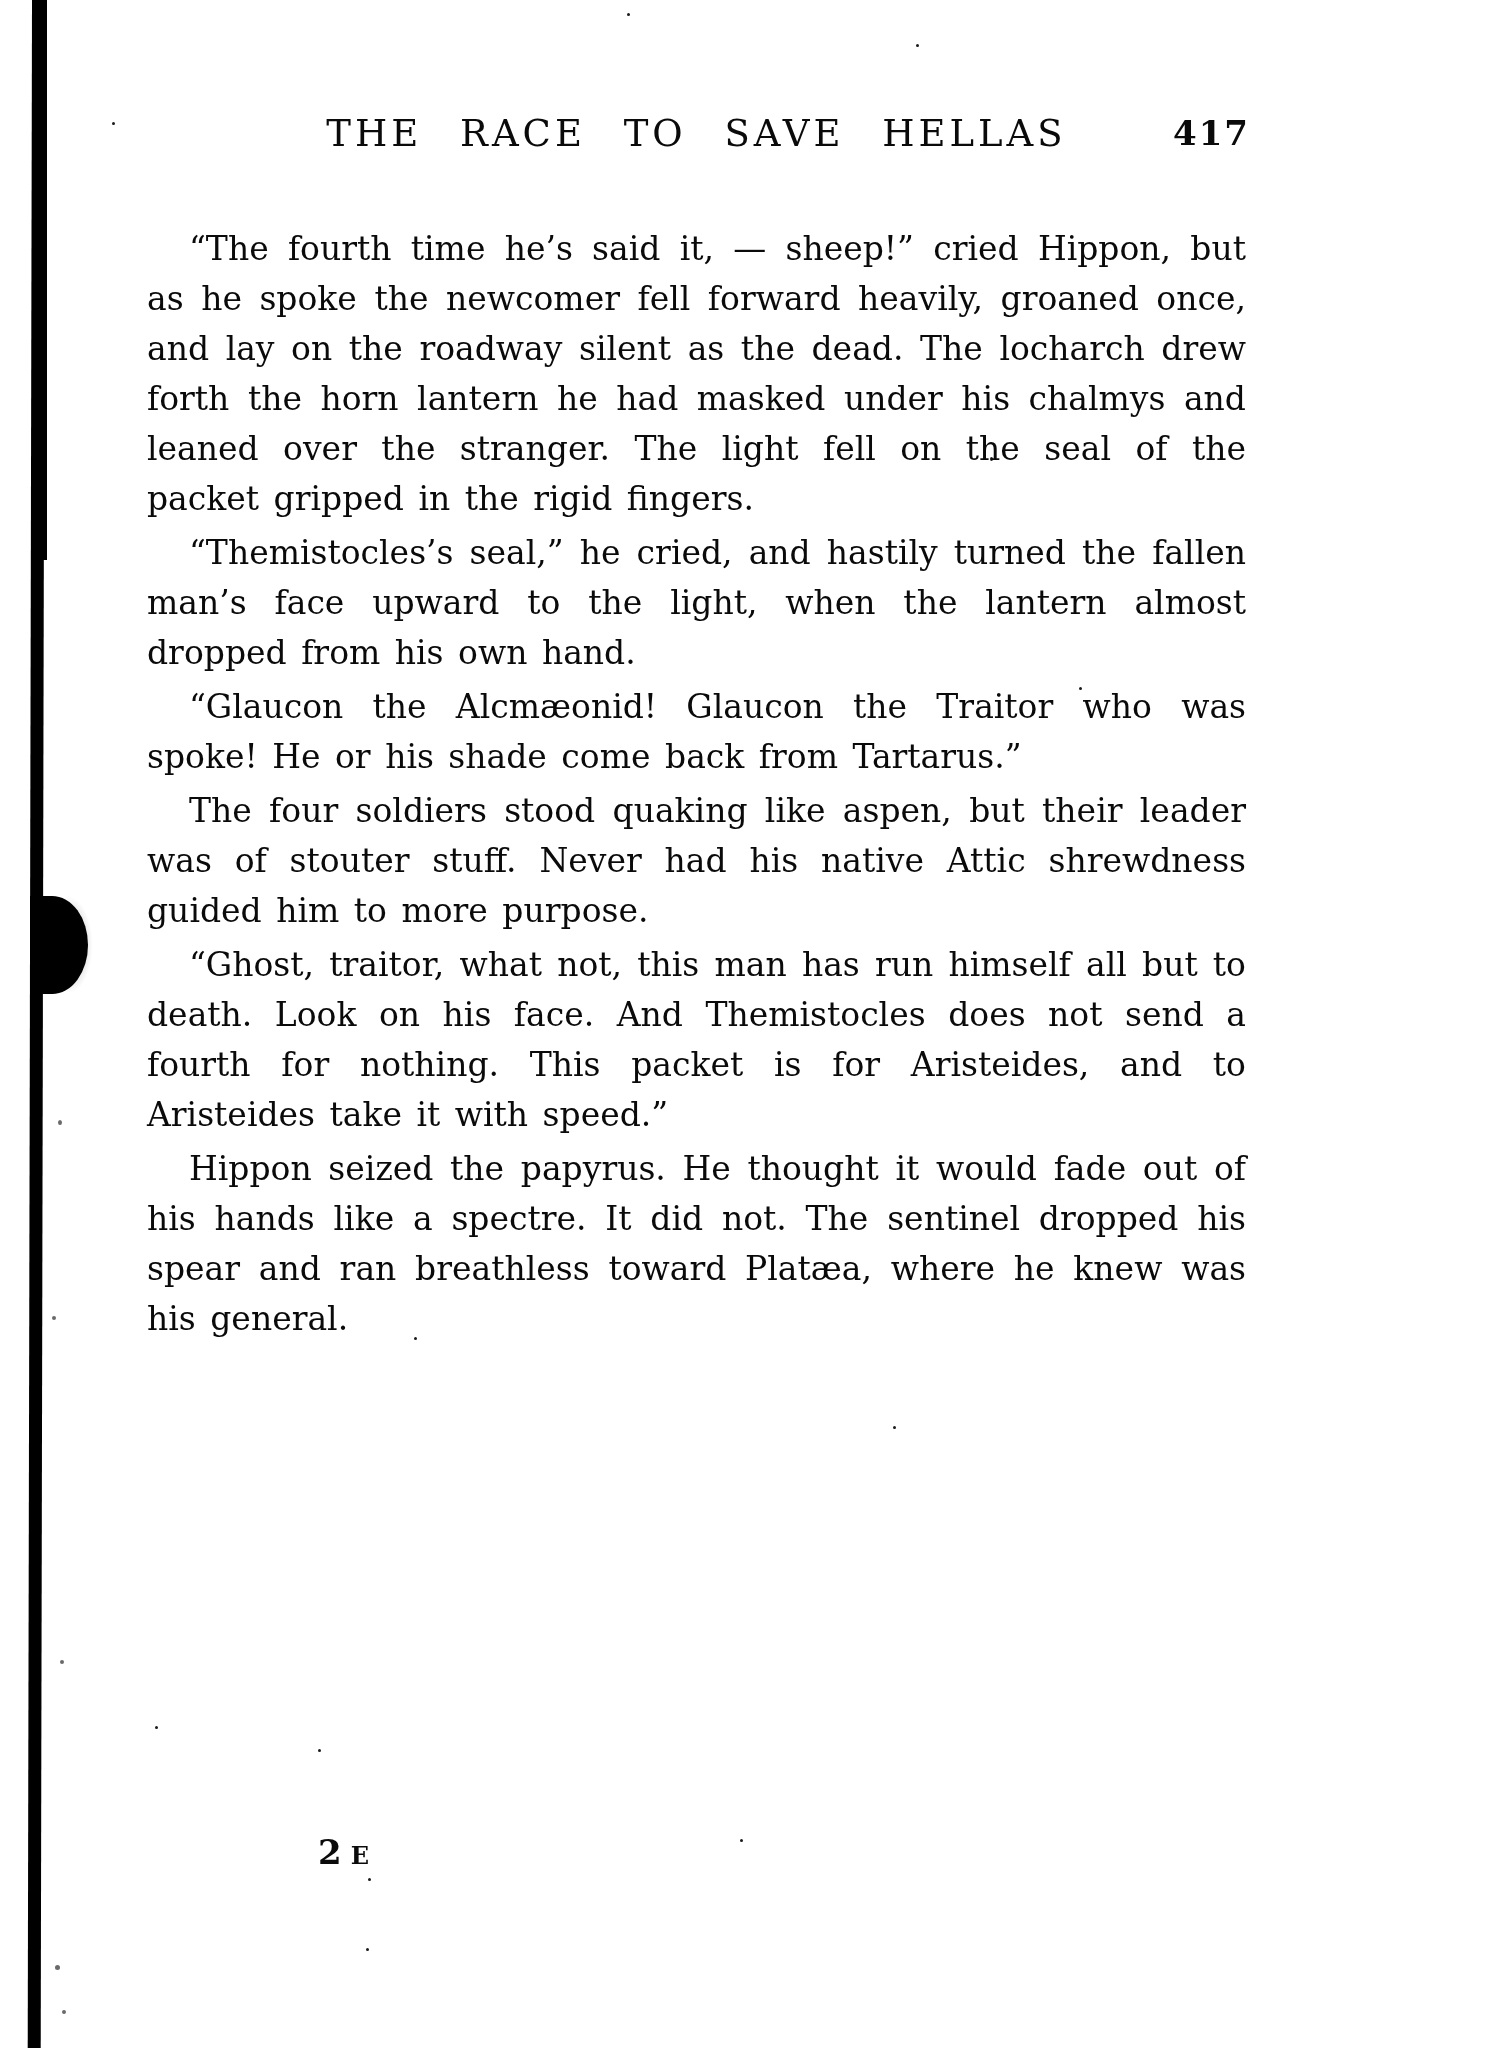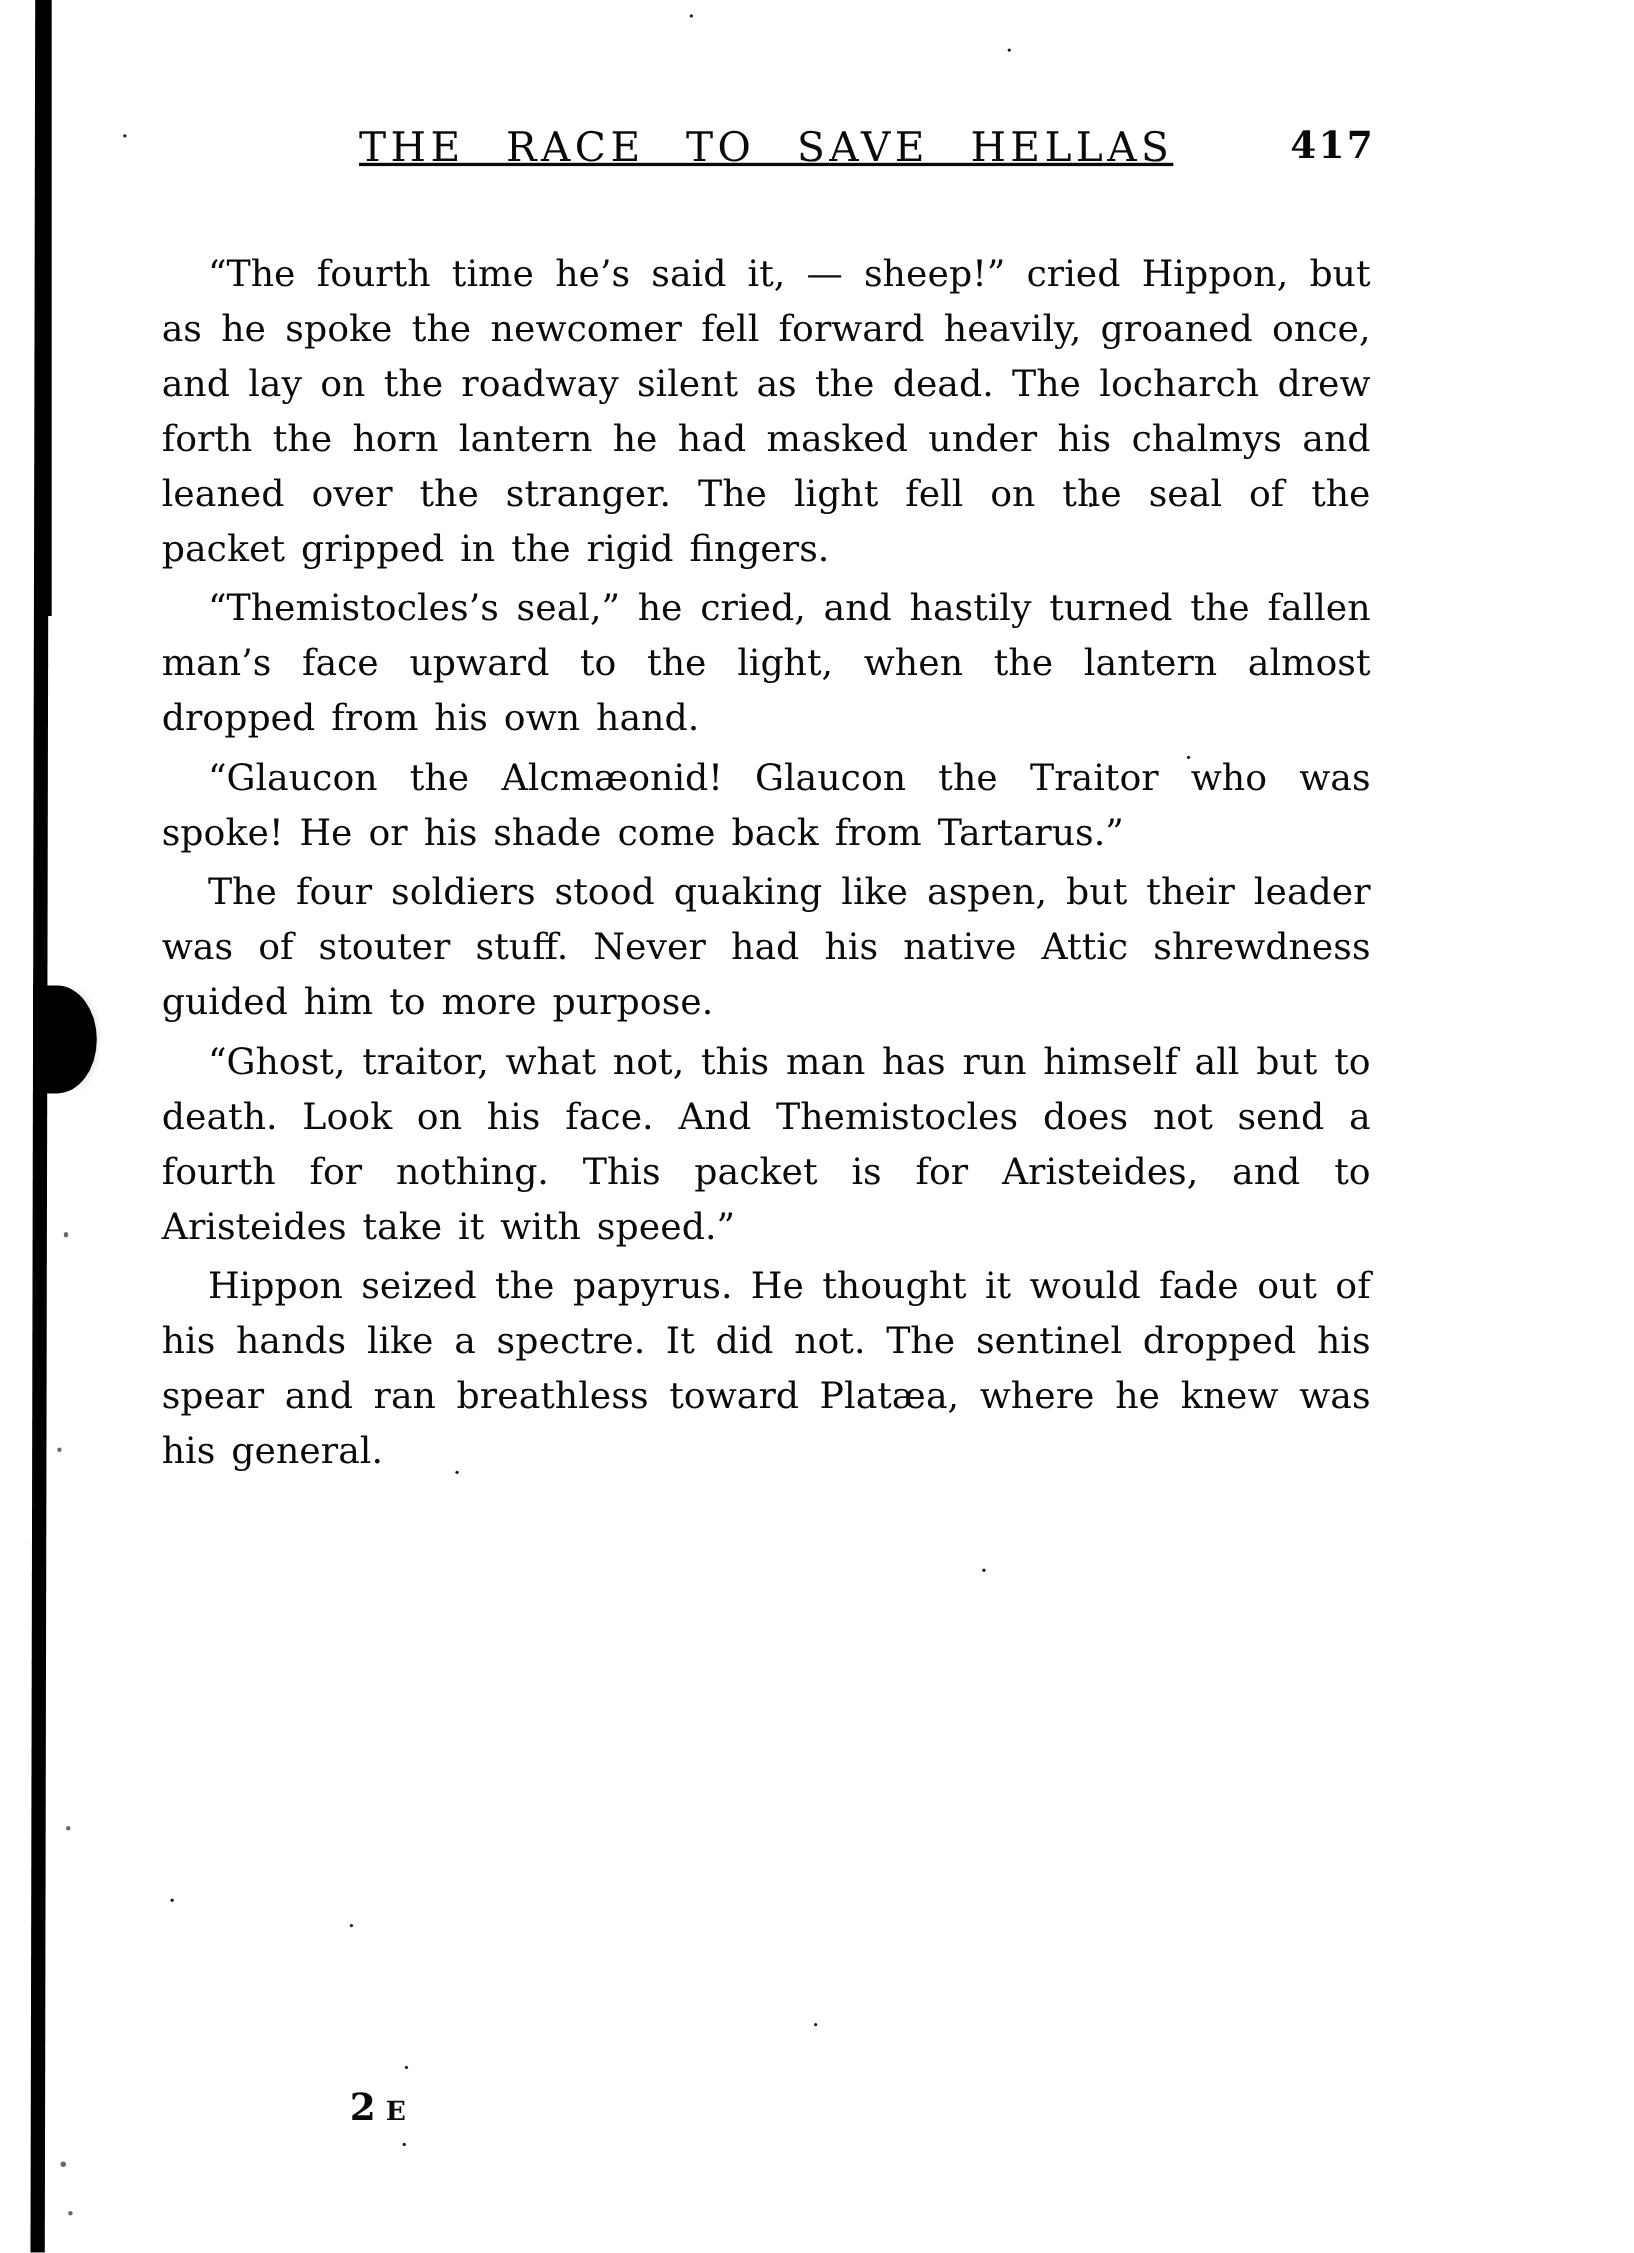--- a/index.html
+++ b/index.html
@@ -62,21 +62,20 @@
   }
   .speck.gray { background: #6a6a6a; }
 
   
   .running-head {
     position: absolute;
     left: 143px;
     top: 112px;
     width: 1107px;
     height: 48px;
-    text-decoration: underline;
   }
   .head-title {
     display: block;
     text-align: center;
     font-size: 37px;
     letter-spacing: 4px;
     word-spacing: 22px;
     white-space: nowrap;
   }
   .head-page-number {
@@ -101,21 +100,21 @@
   }
   .body-text p {
     margin: 4px;
     text-indent: 42px;
   }
 
   
   .printer-signature {
     position: absolute;
     left: 318px;
-    top: 1896px;
+    top: 1832px;
     height: 44px;
   }
   .signature-number {
     font-size: 34px;
     font-weight: bold;
   }
   .signature-letter {
     font-size: 24px;
     font-weight: bold;
     margin-left: 9px;

